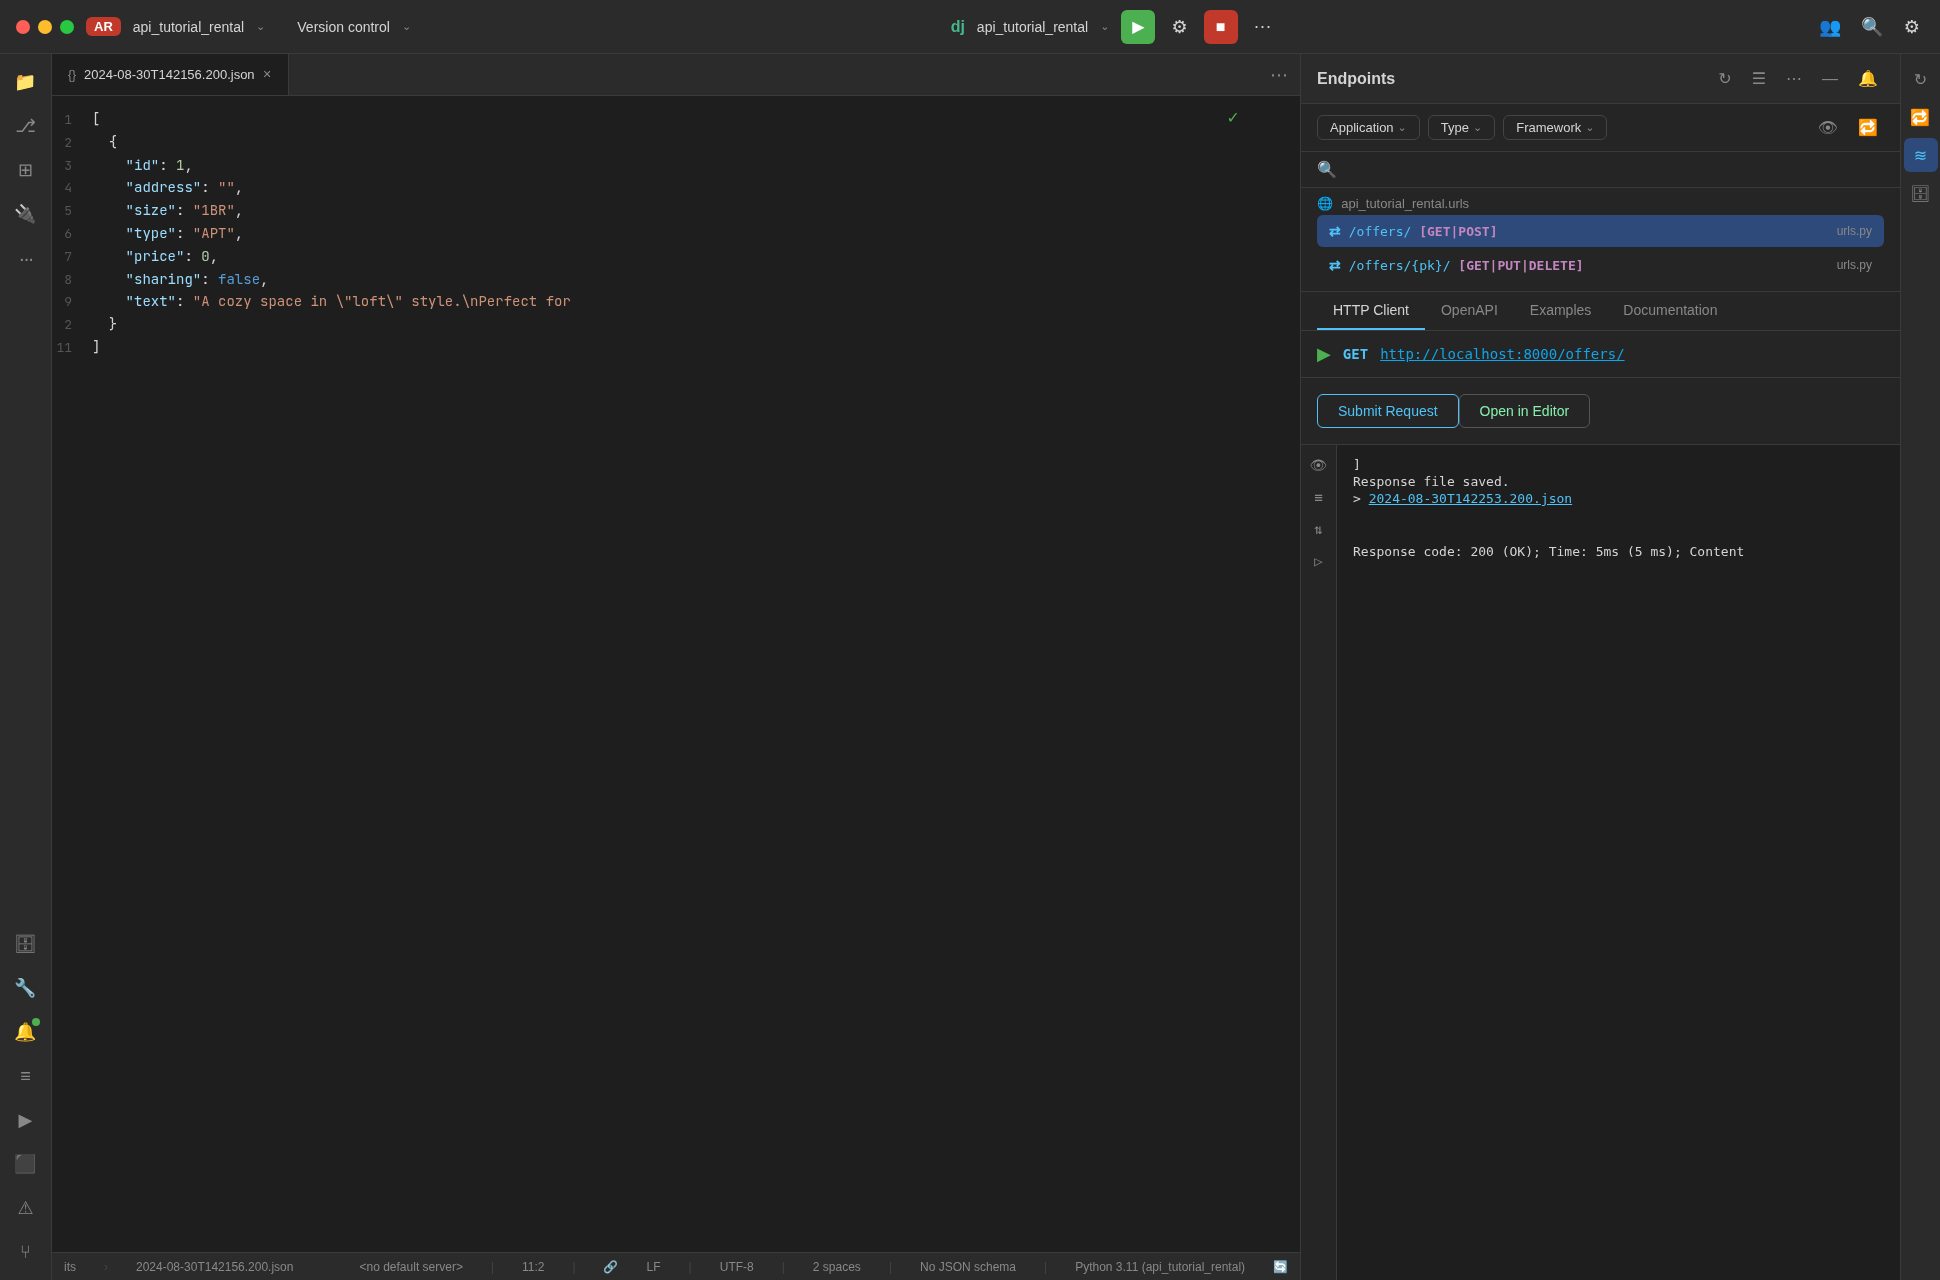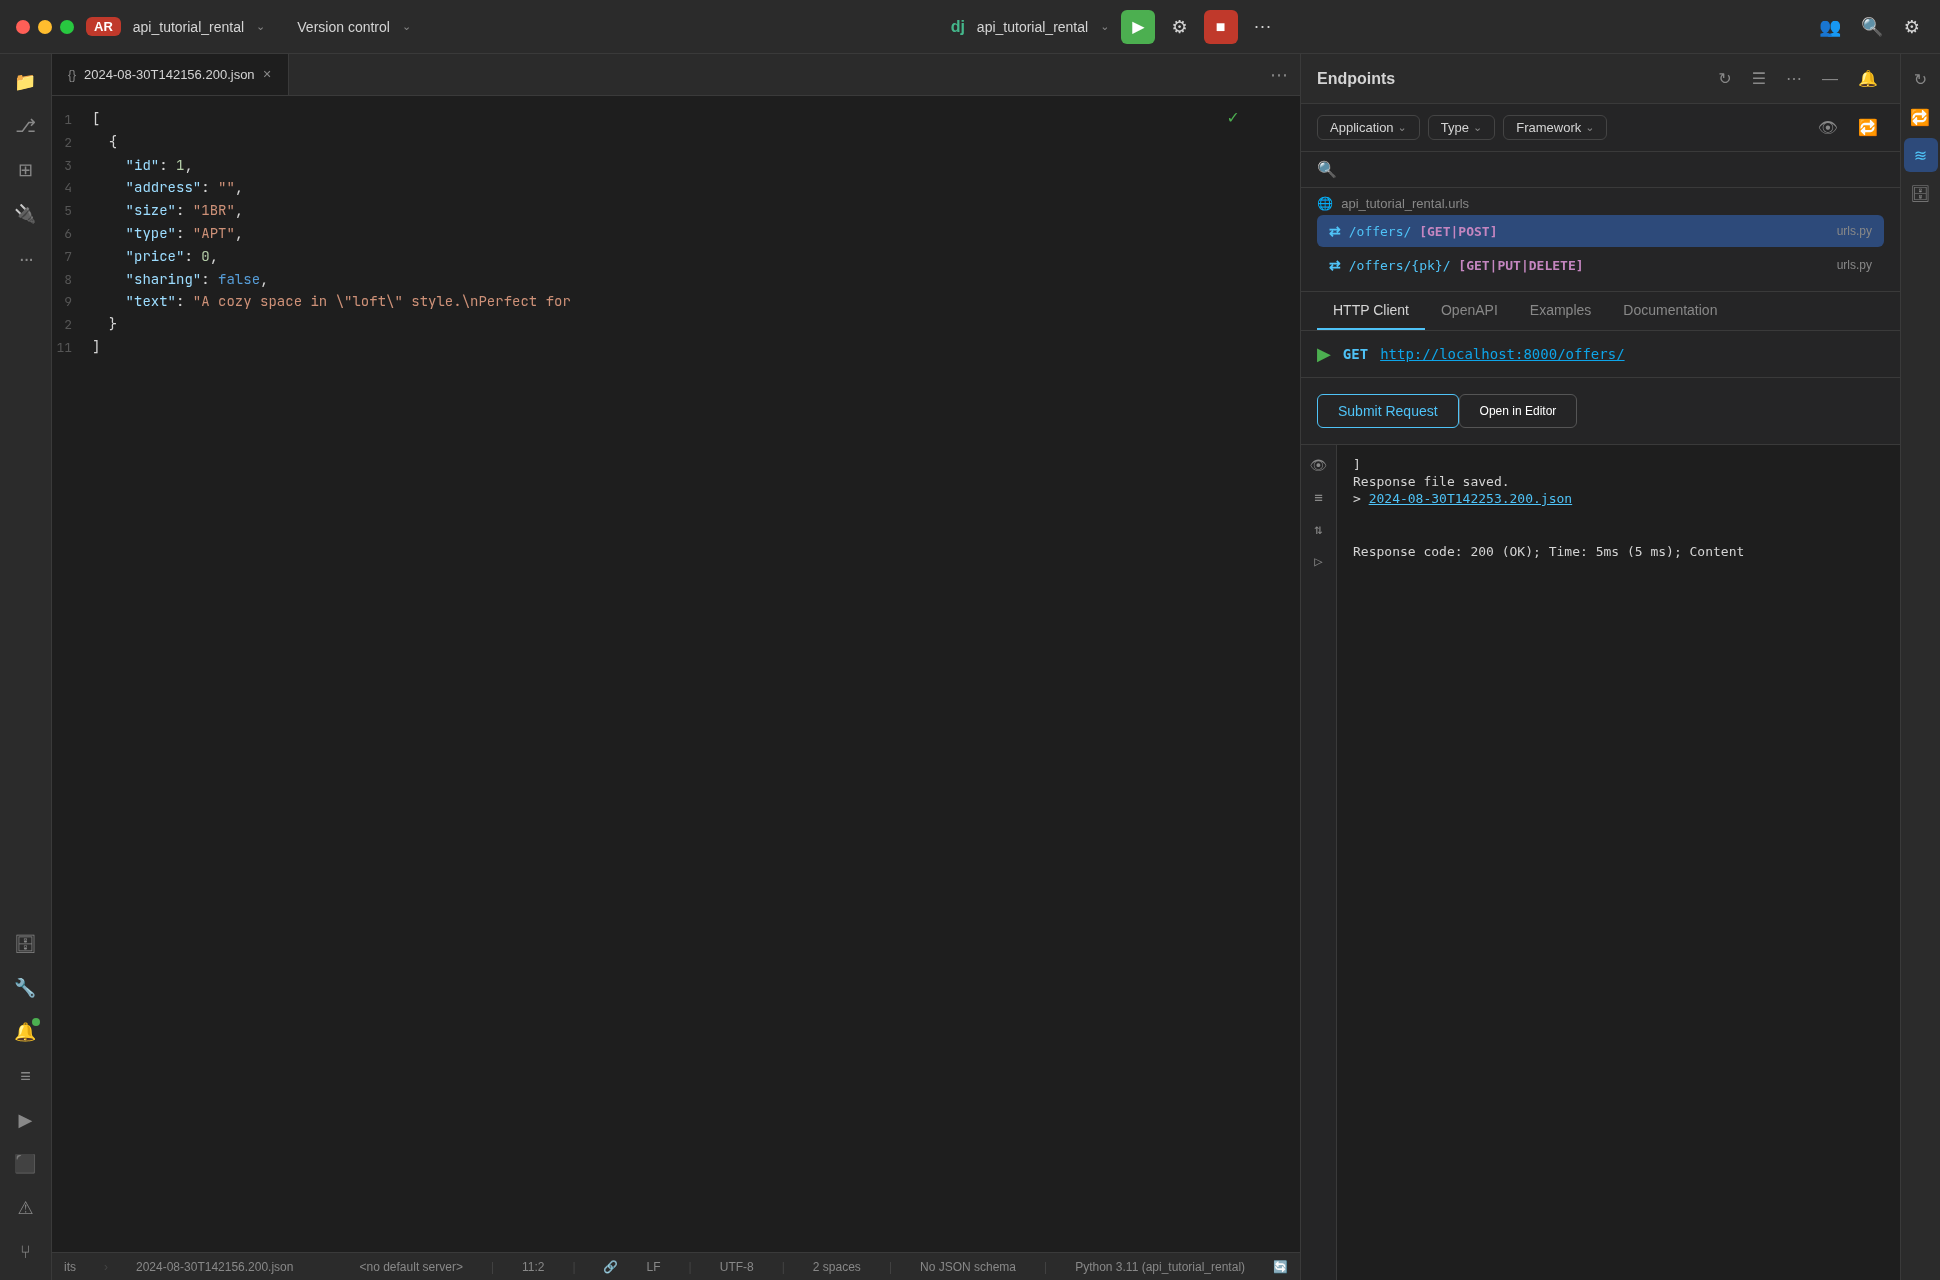--- a/index.html
+++ b/index.html
@@ -447,24 +447,24 @@
       border: 1px solid #4fc3f7;
       color: #4fc3f7;
       padding: 8px 20px;
       border-radius: 6px;
       font-size: 14px;
       cursor: pointer;
     }
     .btn-open-editor {
       background: none;
       border: 1px solid #555;
-      color: #ffffff;
+      color: #86efac;
       padding: 8px 20px;
       border-radius: 6px;
-      font-size: 12px;
+      font-size: 14px;
       cursor: pointer;
     }
 
     
     .response-area {
       flex: 1;
       background: #1e1e1e;
       border-top: 1px solid #3a3a3a;
       overflow: auto;
       font-family: monospace;

